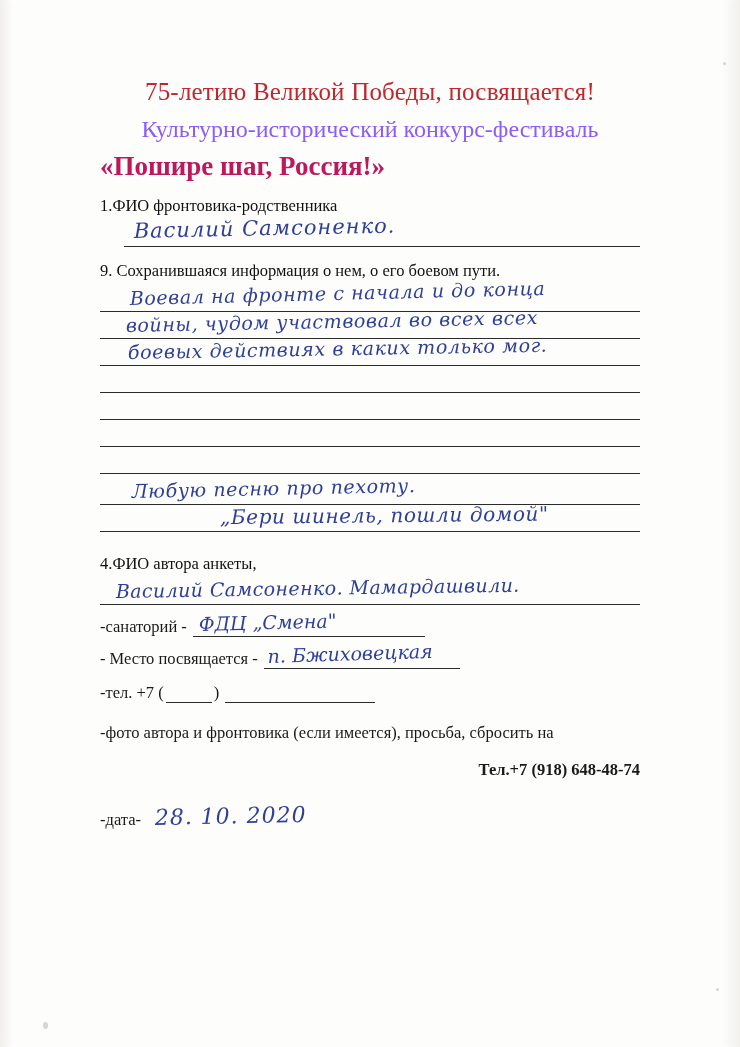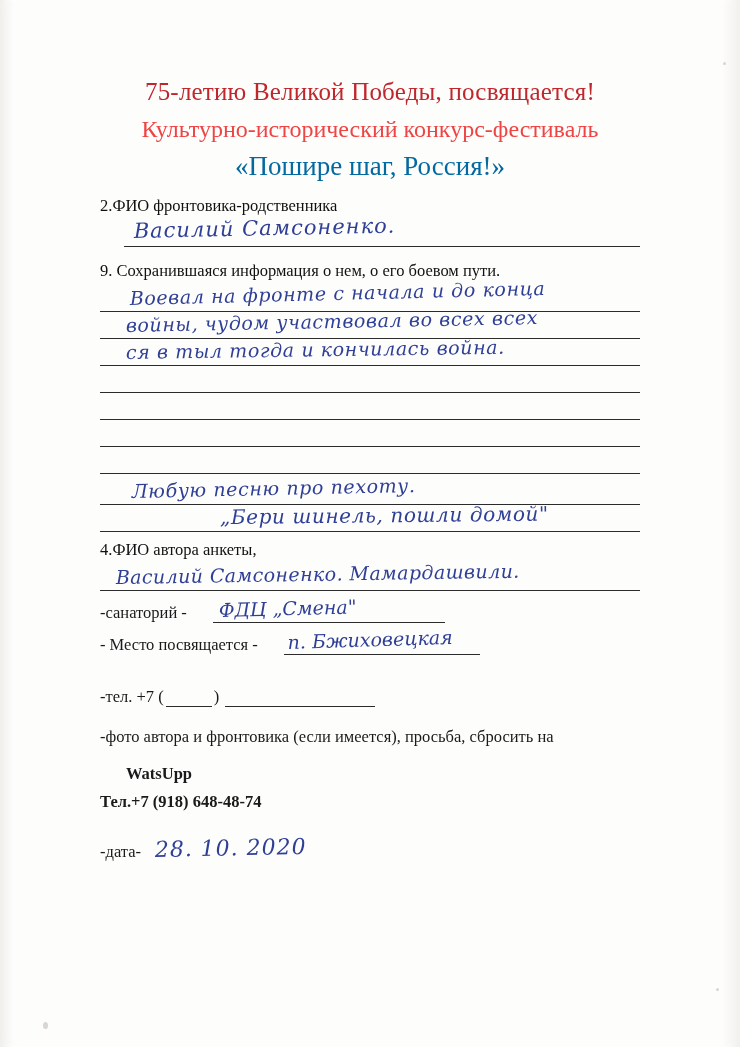--- a/index.html
+++ b/index.html
@@ -55,40 +55,40 @@
   .title-red {
     text-align: center;
     color: #c0272d;
     font-size: 25px;
     font-weight: 400;
     margin: 78px 0 0 0;
     letter-spacing: .2px;
   }
   .title-blue-1 {
     text-align: center;
-    color: #ef4444;
+    color: #8b5cf6;
     font-size: 24px;
     font-weight: 400;
     margin: 10px 0 0 0;
   }
   .title-blue-2 {
-    text-align: center;
-    color: #0369a1;
+    text-align: left;
+    color: #be185d;
     font-size: 27px;
-    font-weight: 400;
+    font-weight: 700;
     margin: 8px 0 0 0;
   }
 
   
   .q {
     font-size: 16.5px;
     margin: 14px 0 0 0;
     color: #111;
   }
-  .q.tight { margin-top: 8px; }
+  .q.tight { margin-top: 22px; }
 
   
   .lines {
     margin-top: 4px;
   }
   .line {
     position: relative;
     height: 26px;
     border-bottom: 1px solid #2b2b2b;
   }
@@ -106,38 +106,37 @@
   }
   .hw.ink-blue { color: #2f3f96; }
 
   
   .field-row {
     display: flex;
     align-items: flex-end;
     font-size: 16.5px;
     margin-top: 12px;
     position: relative;
-    gap: 20px;
   }
   .field-label { white-space: nowrap; }
   .field-rule {
     flex: 1;
     border-bottom: 1px solid #2b2b2b;
     height: 19px;
     margin-left: 6px;
     position: relative;
   }
   .field-rule.fixed-260 { flex: none; width: 232px; }
   .field-rule.fixed-210 { flex: none; width: 196px; }
 
   .phone-row {
     display: flex;
     align-items: flex-end;
     font-size: 16.5px;
-    margin-top: 32px;
+    margin-top: 14px;
   }
   .paren {
     display: inline-block;
     width: 46px;
     border-bottom: 1px solid #2b2b2b;
     height: 18px;
     margin: 0 2px;
   }
   .phone-rule {
     width: 150px;
@@ -153,20 +152,21 @@
   }
   .bold-note-2 {
     font-weight: bold;
     font-size: 16.5px;
     margin: 8px 0 0 26px;
   }
   .bold-tel {
     font-weight: bold;
     font-size: 16.5px;
     margin-top: 8px;
+    text-align: right;
   }
   .date-row {
     display: flex;
     align-items: flex-end;
     font-size: 16.5px;
     position: relative;
     height: 34px;
   }
 </style>
 </head>
@@ -179,37 +179,37 @@
   <div class="speck" style="left:43px;top:1022px;width:5px;height:7px;"></div>
   <div class="speck" style="left:723px;top:62px;width:3px;height:3px;"></div>
   <div class="speck" style="left:716px;top:988px;width:3px;height:3px;"></div>
 
   <div class="content">
 
     <h1 class="title-red">75-летию Великой Победы, посвящается!</h1>
     <h2 class="title-blue-1">Культурно-исторический конкурс-фестиваль</h2>
     <h2 class="title-blue-2">«Пошире шаг, Россия!»</h2>
 
-    <p class="q">2.ФИО фронтовика-родственника</p>
+    <p class="q">1.ФИО фронтовика-родственника</p>
     <div class="lines">
       <div class="line indent">
         <span class="hw ink-blue" style="left:10px;bottom:3px;font-size:21px;transform:rotate(-1.2deg);letter-spacing:1px;">Василий Самсоненко.</span>
       </div>
     </div>
 
     <p class="q">9. Сохранившаяся информация о нем, о его боевом пути.</p>
     <div class="lines">
       <div class="line">
         <span class="hw ink-blue" style="left:30px;bottom:2px;font-size:19px;transform:rotate(-1.4deg);letter-spacing:.6px;">Воевал на фронте с начала и до конца</span>
       </div>
       <div class="line">
         <span class="hw ink-blue" style="left:26px;bottom:2px;font-size:19px;transform:rotate(-1.1deg);letter-spacing:.6px;">войны, чудом участвовал во всех всех</span>
       </div>
       <div class="line">
-        <span class="hw ink-blue" style="left:26px;bottom:2px;font-size:19px;transform:rotate(-0.8deg);letter-spacing:.6px;">ся в тыл тогда и кончилась война.</span>
+        <span class="hw ink-blue" style="left:28px;bottom:2px;font-size:19px;transform:rotate(-1.0deg);letter-spacing:.6px;">боевых действиях в каких только мог.</span>
       </div>
       <div class="line"></div>
       <div class="line"></div>
       <div class="line"></div>
       <div class="line"></div>
     </div>
 
     <div class="lines">
       <div class="line">
         <span class="hw ink-blue" style="left:32px;bottom:2px;font-size:19px;transform:rotate(-1.2deg);letter-spacing:.6px;">Любую песню про пехоту.</span>
@@ -241,21 +241,20 @@
     </div>
 
     <div class="phone-row">
       <span class="field-label">-тел. +7 (</span>
       <span class="paren"></span>
       <span class="field-label">)</span>
       <span class="phone-rule"></span>
     </div>
 
     <p class="bold-note">-фото автора и фронтовика (если имеется), просьба, сбросить на</p>
-    <p class="bold-note-2">WatsUpp</p>
     <p class="bold-tel">Тел.+7 (918) 648-48-74</p>
 
     <div class="date-row">
       <span class="field-label">-дата-</span>
       <span style="position:relative;display:inline-block;width:200px;height:26px;">
         <span class="hw ink-blue" style="left:14px;bottom:0;font-size:22px;transform:rotate(-1.2deg);letter-spacing:1px;">28. 10. 2020</span>
       </span>
     </div>
 
   </div>

